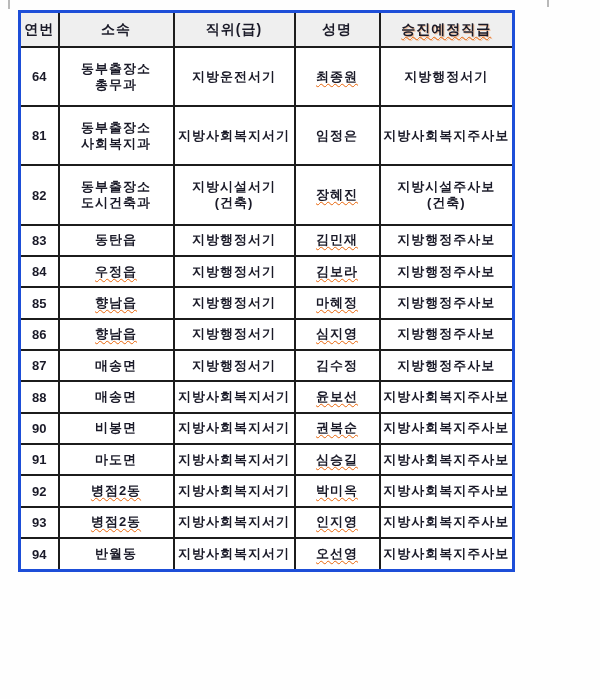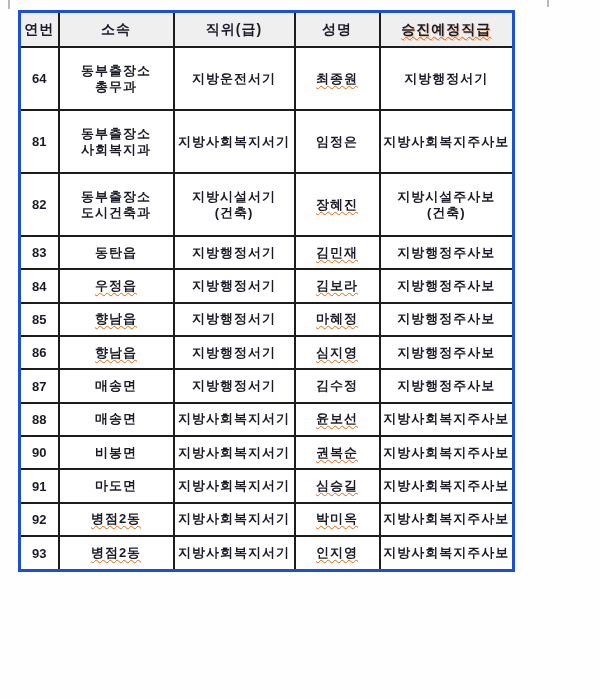--- a/index.html
+++ b/index.html
@@ -286,15 +286,30 @@
           <td class="c-pos">
             <span class="ln">지방사회복지서기</span>
           </td>
           <td class="c-name">
             <span class="ln squiggle">인지영</span>
           </td>
           <td class="c-promo">
             <span class="ln">지방사회복지주사보</span>
           </td>
         </tr>
+        <tr>
+          <td class="c-no">94</td>
+          <td class="c-aff">
+            <span class="ln">반월동</span>
+          </td>
+          <td class="c-pos">
+            <span class="ln">지방사회복지서기</span>
+          </td>
+          <td class="c-name">
+            <span class="ln squiggle">오선영</span>
+          </td>
+          <td class="c-promo">
+            <span class="ln">지방사회복지주사보</span>
+          </td>
+        </tr>
       </tbody>
   </table>
 </div>
 
 </body></html>

